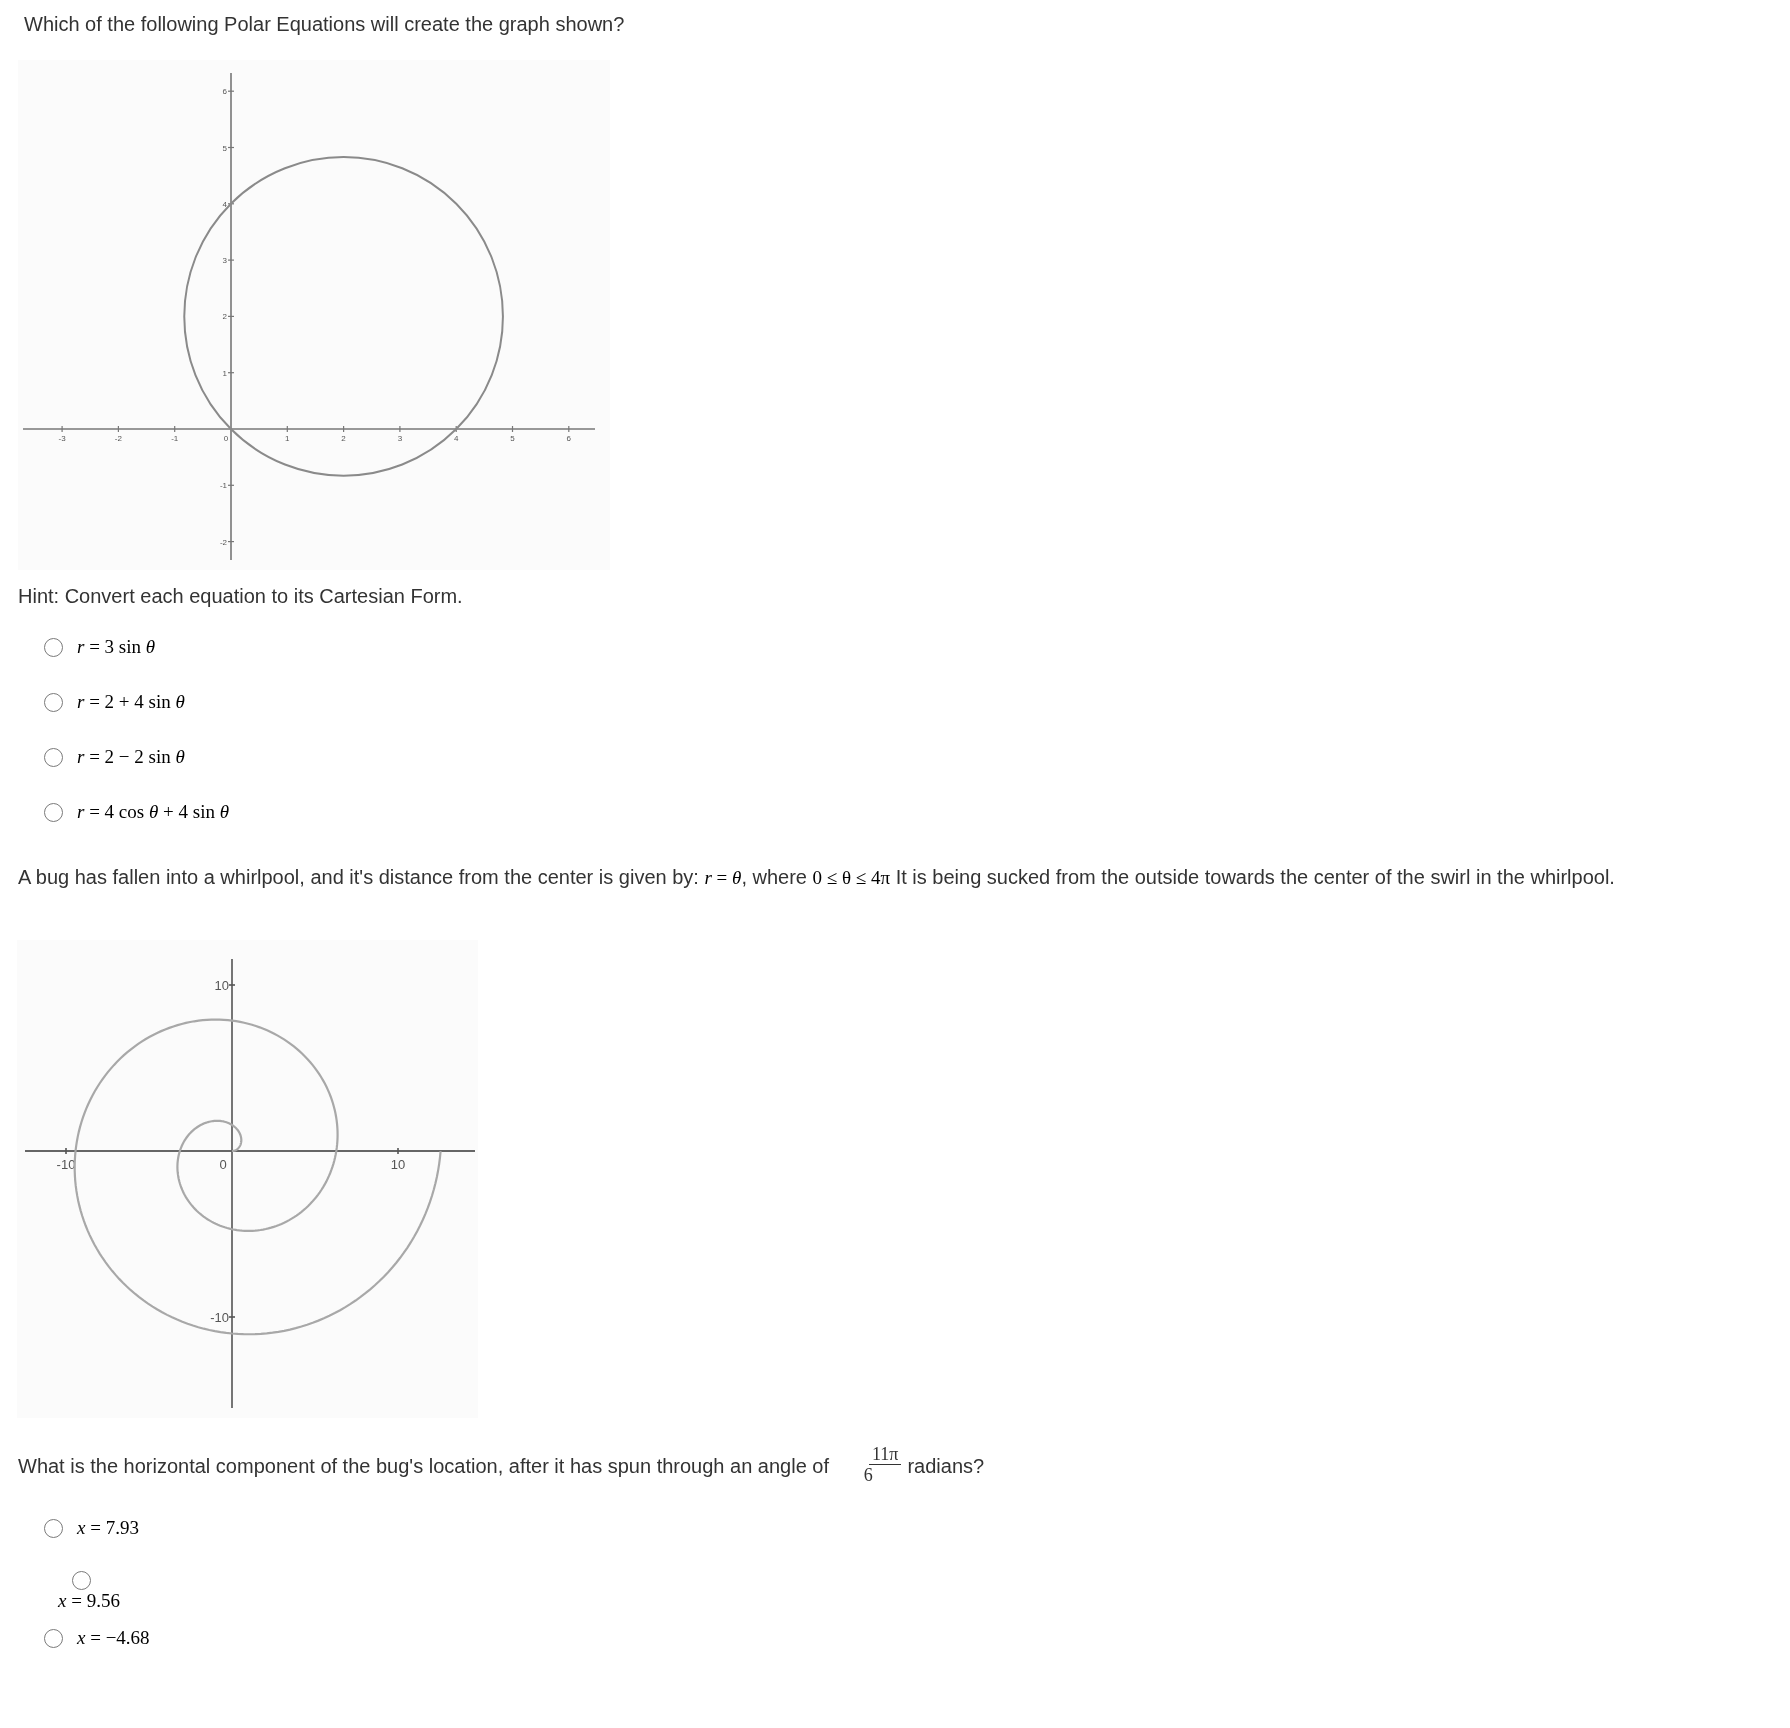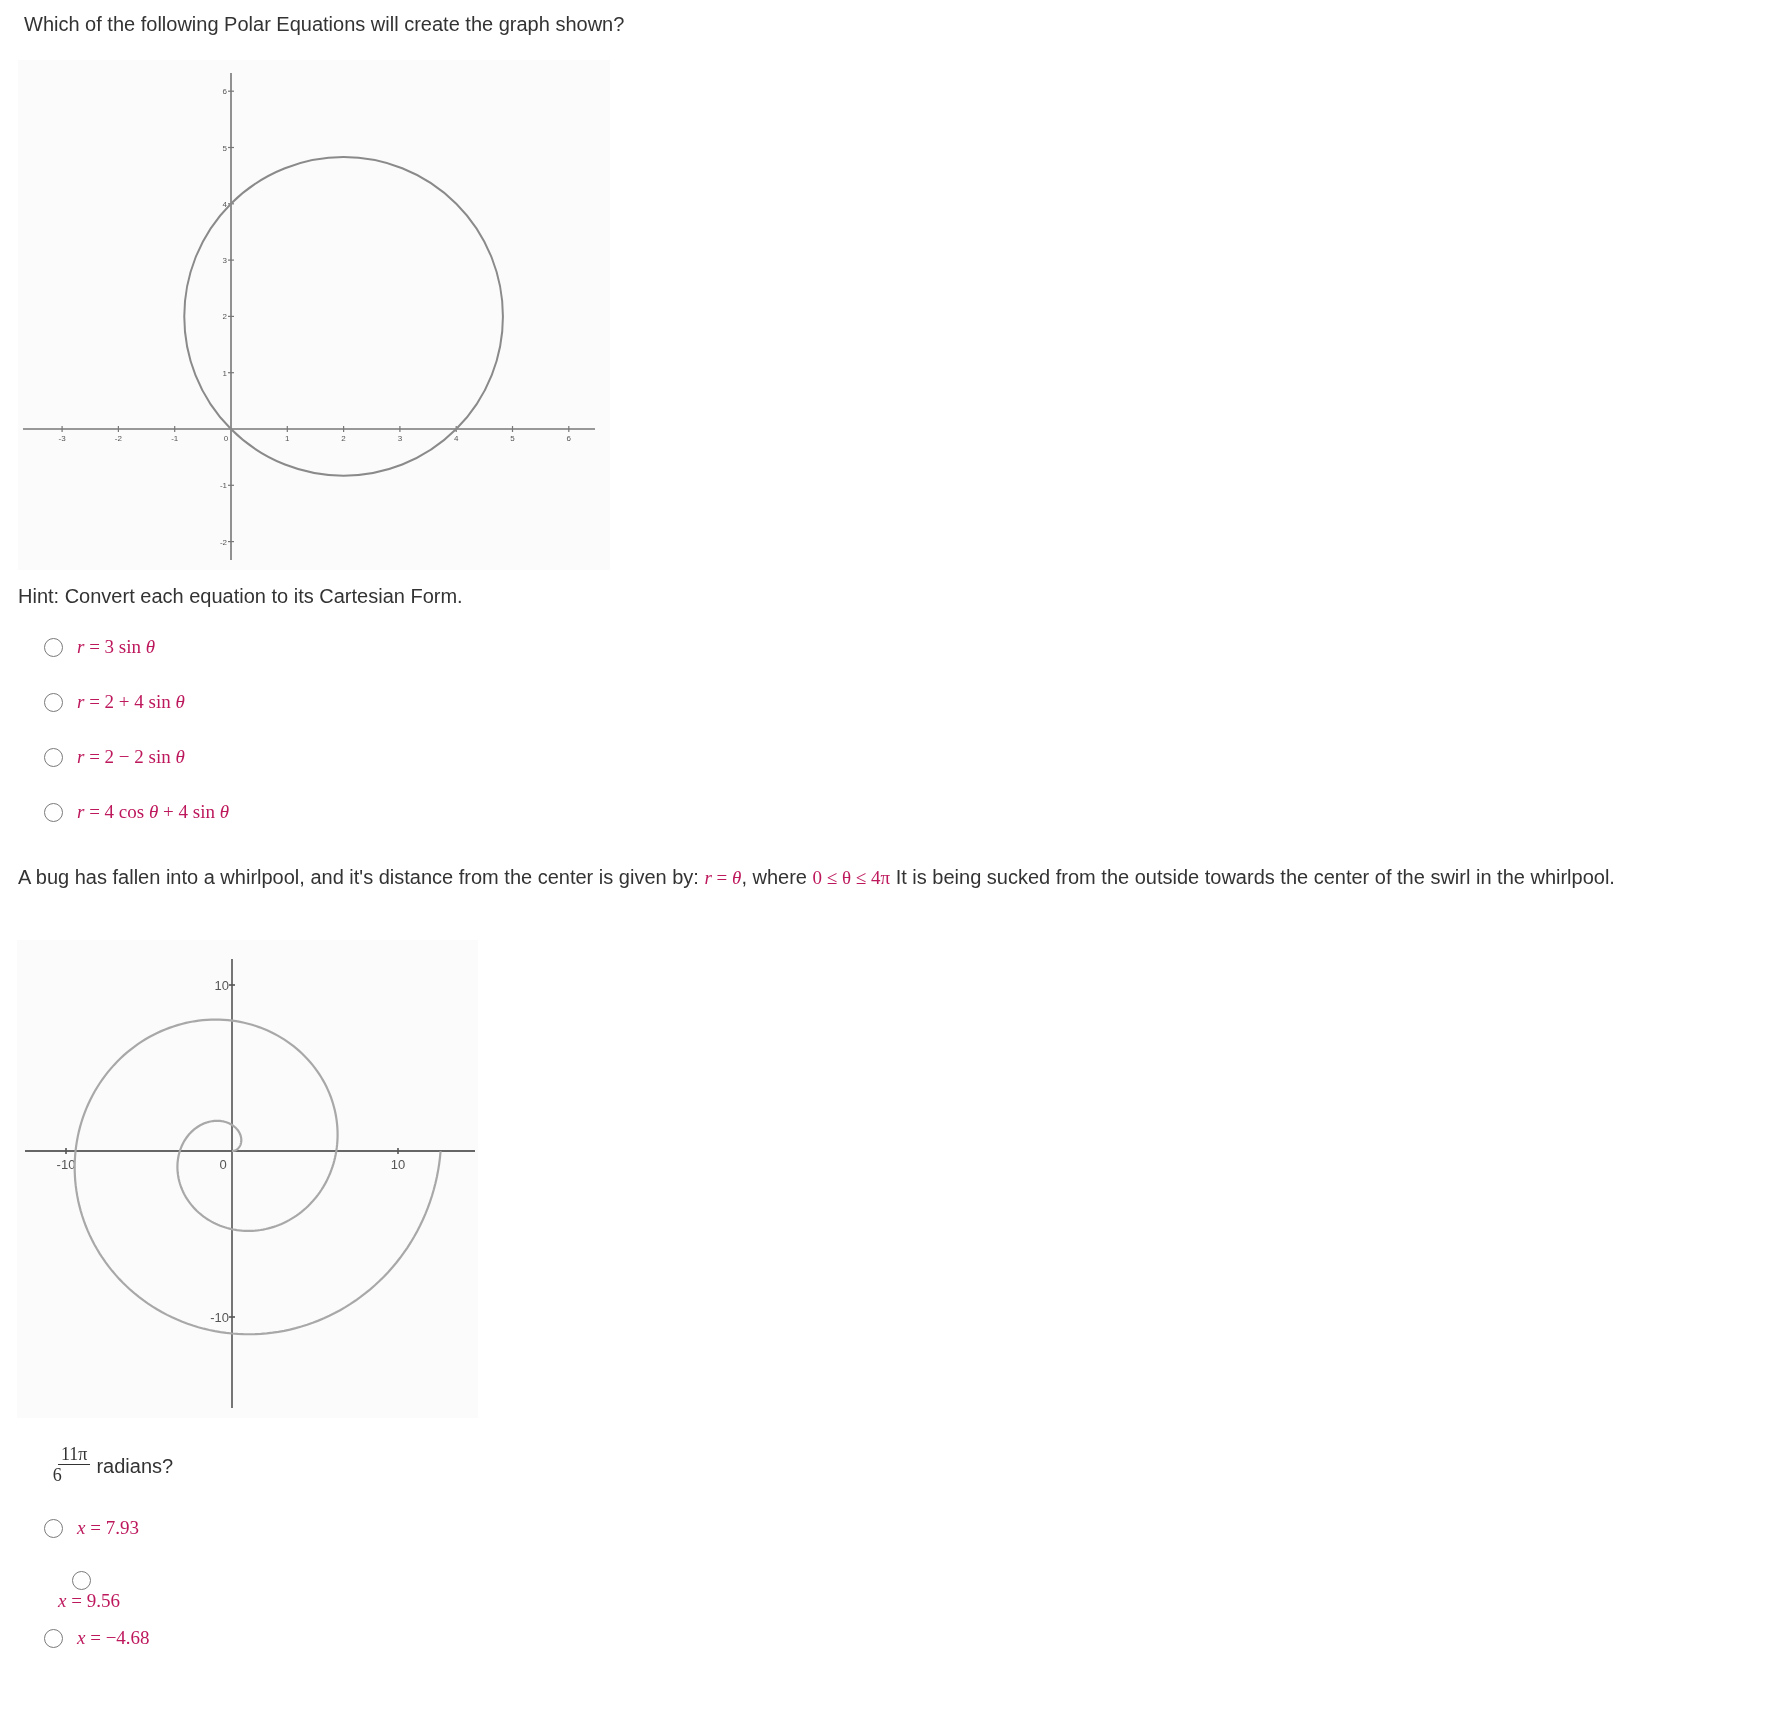--- a/index.html
+++ b/index.html
@@ -3,21 +3,21 @@
   <meta charset="utf-8">
   <style>
     html, body { margin: 0; padding: 0; background: #ffffff; }
     body {
       width: 1790px; height: 1728px; position: relative; overflow: hidden;
       font-family: "Liberation Sans", sans-serif; color: #333333;
     }
     .abs { position: absolute; }
     .text { font-size: 20px; line-height: 29px; white-space: nowrap; }
     .para { font-size: 20px; line-height: 29px; width: 1610px; }
-    .math { font-family: "Liberation Serif", "DejaVu Serif", serif; font-size: 19px; color: #be185d; }
+    .math { font-family: "Liberation Serif", "DejaVu Serif", serif; font-size: 19px; color: #000000; }
     .math i { font-style: italic; }
     .graph-box { background: #fbfbfb; }
     .choice { position: absolute; left: 44px; height: 24px; display: flex; align-items: center; cursor: pointer; }
     .radio {
       width: 17px; height: 17px; border: 1.5px solid #7a7a7a; border-radius: 50%;
       background: #fff; box-sizing: content-box; flex: none;
     }
     .choice .math { margin-left: 14px; white-space: nowrap; }
     .frac { display: inline-flex; flex-direction: column; align-items: center; vertical-align: middle; font-family: "Liberation Serif", serif; font-size: 18px; line-height: 20px; margin: 0 6px; position: relative; top: -2px; }
     .frac .num { padding: 0 3px; border-bottom: 1.3px solid #333; margin-left: 34px; }
@@ -106,20 +106,21 @@
       <text x="381" y="229" font-size="13" text-anchor="middle">10</text>
       <line x1="212" y1="45" x2="218" y2="45" stroke="#555" stroke-width="1.6"></line>
       <text x="212" y="50" font-size="13" text-anchor="end">10</text>
       <line x1="212" y1="377" x2="218" y2="377" stroke="#555" stroke-width="1.6"></line>
       <text x="212" y="382" font-size="13" text-anchor="end">-10</text>
       <path d="M215.00 211.00 L215.52 210.98 L216.04 210.93 L216.56 210.85 L217.07 210.74 L217.58 210.59 L218.07 210.41 L218.56 210.20 L219.04 209.96 L219.51 209.69 L219.96 209.39 L220.40 209.06 L220.82 208.70 L221.22 208.31 L221.61 207.89 L221.97 207.45 L222.31 206.98 L222.63 206.49 L222.93 205.97 L223.20 205.43 L223.44 204.87 L223.65 204.29 L223.84 203.69 L224.00 203.07 L224.12 202.43 L224.22 201.78 L224.28 201.12 L224.31 200.44 L224.31 199.75 L224.27 199.05 L224.20 198.34 L224.09 197.63 L223.94 196.91 L223.76 196.19 L223.54 195.46 L223.29 194.74 L222.99 194.01 L222.66 193.29 L222.30 192.58 L221.89 191.86 L221.45 191.16 L220.97 190.47 L220.45 189.79 L219.89 189.12 L219.30 188.46 L218.67 187.82 L218.01 187.20 L217.31 186.60 L216.57 186.02 L215.80 185.46 L215.00 184.93 L214.17 184.42 L213.30 183.94 L212.40 183.48 L211.47 183.06 L210.51 182.67 L209.53 182.31 L208.52 181.99 L207.48 181.70 L206.42 181.45 L205.33 181.24 L204.23 181.07 L203.10 180.94 L201.95 180.85 L200.79 180.80 L199.61 180.80 L198.42 180.84 L197.22 180.92 L196.00 181.06 L194.78 181.24 L193.55 181.47 L192.31 181.74 L191.07 182.07 L189.83 182.44 L188.59 182.87 L187.35 183.34 L186.11 183.87 L184.88 184.44 L183.66 185.07 L182.45 185.75 L181.25 186.48 L180.07 187.25 L178.90 188.08 L177.75 188.96 L176.61 189.89 L175.51 190.87 L174.42 191.90 L173.36 192.98 L172.33 194.10 L171.33 195.27 L170.36 196.49 L169.43 197.76 L168.53 199.06 L167.67 200.42 L166.85 201.81 L166.07 203.25 L165.33 204.72 L164.64 206.24 L164.00 207.79 L163.40 209.37 L162.85 211.00 L162.36 212.65 L161.91 214.33 L161.52 216.05 L161.19 217.79 L160.92 219.56 L160.70 221.35 L160.54 223.17 L160.45 225.00 L160.41 226.85 L160.44 228.72 L160.53 230.60 L160.69 232.50 L160.92 234.40 L161.21 236.31 L161.56 238.22 L161.99 240.14 L162.48 242.05 L163.04 243.97 L163.67 245.88 L164.37 247.78 L165.14 249.67 L165.97 251.55 L166.88 253.41 L167.86 255.26 L168.90 257.09 L170.01 258.89 L171.20 260.67 L172.45 262.43 L173.76 264.15 L175.15 265.84 L176.59 267.50 L178.11 269.12 L179.69 270.70 L181.33 272.23 L183.03 273.72 L184.79 275.17 L186.62 276.56 L188.50 277.91 L190.44 279.20 L192.43 280.43 L194.48 281.61 L196.57 282.72 L198.72 283.77 L200.92 284.76 L203.16 285.68 L205.45 286.54 L207.78 287.32 L210.14 288.03 L212.55 288.66 L214.99 289.22 L217.46 289.71 L219.97 290.11 L222.50 290.43 L225.05 290.68 L227.63 290.84 L230.23 290.91 L232.85 290.90 L235.48 290.81 L238.12 290.63 L240.77 290.36 L243.43 290.00 L246.09 289.55 L248.75 289.02 L251.40 288.39 L254.05 287.67 L256.69 286.87 L259.32 285.97 L261.93 284.98 L264.53 283.90 L267.10 282.73 L269.64 281.47 L272.16 280.12 L274.65 278.68 L277.10 277.16 L279.52 275.54 L281.90 273.84 L284.23 272.05 L286.51 270.18 L288.75 268.22 L290.93 266.19 L293.06 264.07 L295.13 261.87 L297.13 259.59 L299.08 257.24 L300.95 254.81 L302.76 252.31 L304.49 249.74 L306.15 247.11 L307.73 244.40 L309.23 241.63 L310.64 238.81 L311.98 235.92 L313.22 232.97 L314.37 229.98 L315.44 226.93 L316.40 223.83 L317.28 220.69 L318.05 217.50 L318.72 214.28 L319.30 211.02 L319.77 207.73 L320.13 204.41 L320.39 201.06 L320.55 197.69 L320.59 194.30 L320.53 190.89 L320.35 187.47 L320.07 184.04 L319.67 180.61 L319.16 177.18 L318.54 173.75 L317.80 170.32 L316.95 166.91 L315.99 163.50 L314.91 160.12 L313.72 156.75 L312.42 153.41 L311.00 150.10 L309.47 146.83 L307.83 143.58 L306.08 140.38 L304.22 137.22 L302.25 134.11 L300.17 131.05 L297.99 128.05 L295.70 125.10 L293.30 122.22 L290.81 119.40 L288.21 116.65 L285.52 113.98 L282.73 111.38 L279.85 108.86 L276.87 106.43 L273.81 104.08 L270.66 101.82 L267.43 99.65 L264.11 97.58 L260.71 95.61 L257.24 93.74 L253.70 91.98 L250.09 90.32 L246.41 88.77 L242.67 87.34 L238.87 86.02 L235.02 84.81 L231.11 83.73 L227.15 82.77 L223.15 81.93 L219.11 81.21 L215.03 80.63 L210.92 80.17 L206.78 79.84 L202.61 79.65 L198.43 79.58 L194.23 79.65 L190.02 79.86 L185.80 80.20 L181.57 80.67 L177.35 81.29 L173.13 82.04 L168.93 82.93 L164.73 83.95 L160.56 85.12 L156.41 86.42 L152.29 87.85 L148.20 89.43 L144.15 91.13 L140.14 92.98 L136.18 94.96 L132.27 97.07 L128.41 99.31 L124.61 101.68 L120.88 104.19 L117.21 106.81 L113.62 109.57 L110.10 112.45 L106.67 115.44 L103.32 118.56 L100.06 121.80 L96.89 125.14 L93.82 128.60 L90.85 132.17 L87.99 135.84 L85.24 139.62 L82.59 143.49 L80.07 147.46 L77.66 151.52 L75.37 155.67 L73.21 159.91 L71.18 164.23 L69.28 168.62 L67.52 173.09 L65.89 177.63 L64.41 182.23 L63.06 186.89 L61.86 191.61 L60.81 196.38 L59.91 201.20 L59.15 206.06 L58.55 210.96 L58.11 215.89 L57.82 220.84 L57.69 225.83 L57.71 230.83 L57.90 235.84 L58.24 240.86 L58.75 245.88 L59.42 250.90 L60.25 255.91 L61.24 260.91 L62.39 265.89 L63.70 270.85 L65.18 275.78 L66.82 280.68 L68.61 285.53 L70.57 290.35 L72.68 295.11 L74.96 299.82 L77.38 304.46 L79.97 309.05 L82.70 313.56 L85.58 318.00 L88.62 322.35 L91.80 326.63 L95.12 330.81 L98.59 334.89 L102.19 338.88 L105.93 342.76 L109.80 346.53 L113.80 350.19 L117.93 353.73 L122.19 357.15 L126.56 360.45 L131.04 363.61 L135.64 366.63 L140.35 369.52 L145.15 372.27 L150.06 374.87 L155.06 377.31 L160.16 379.61 L165.33 381.75 L170.59 383.73 L175.93 385.55 L181.33 387.20 L186.80 388.69 L192.33 390.01 L197.91 391.15 L203.55 392.12 L209.22 392.91 L214.94 393.52 L220.69 393.95 L226.47 394.21 L232.26 394.27 L238.08 394.16 L243.90 393.86 L249.73 393.37 L255.55 392.70 L261.37 391.84 L267.17 390.80 L272.95 389.57 L278.71 388.15 L284.44 386.55 L290.12 384.76 L295.76 382.78 L301.36 380.63 L306.89 378.29 L312.37 375.77 L317.77 373.07 L323.11 370.19 L328.36 367.14 L333.53 363.91 L338.60 360.52 L343.58 356.95 L348.46 353.22 L353.23 349.33 L357.89 345.28 L362.43 341.07 L366.84 336.70 L371.13 332.19 L375.28 327.54 L379.29 322.74 L383.16 317.80 L386.88 312.73 L390.45 307.53 L393.86 302.21 L397.11 296.77 L400.19 291.22 L403.10 285.55 L405.84 279.78 L408.40 273.92 L410.79 267.96 L412.98 261.91 L414.99 255.78 L416.81 249.57 L418.44 243.30 L419.87 236.96 L421.11 230.56 L422.14 224.11 L422.97 217.61 L423.60 211.08 " fill="none" stroke="#a8a8a8" stroke-width="2.2"></path>
     </svg>
 </div>
 
 <div class="abs text" style="left:18px; top:1446px; display:flex; align-items:center; height:40px;">
+  <span>What is the horizontal component of the bug's location, after it has spun through an angle of</span>
   <span class="frac">
     <span class="num">11π</span>
     <span class="den">6</span>
   </span>
   <span>radians?</span>
 </div>
 
 <div class="choice" style="top:1516px;">
   <span class="radio"></span>
   <span class="math"><i>x</i><span> = 7.93</span></span>

